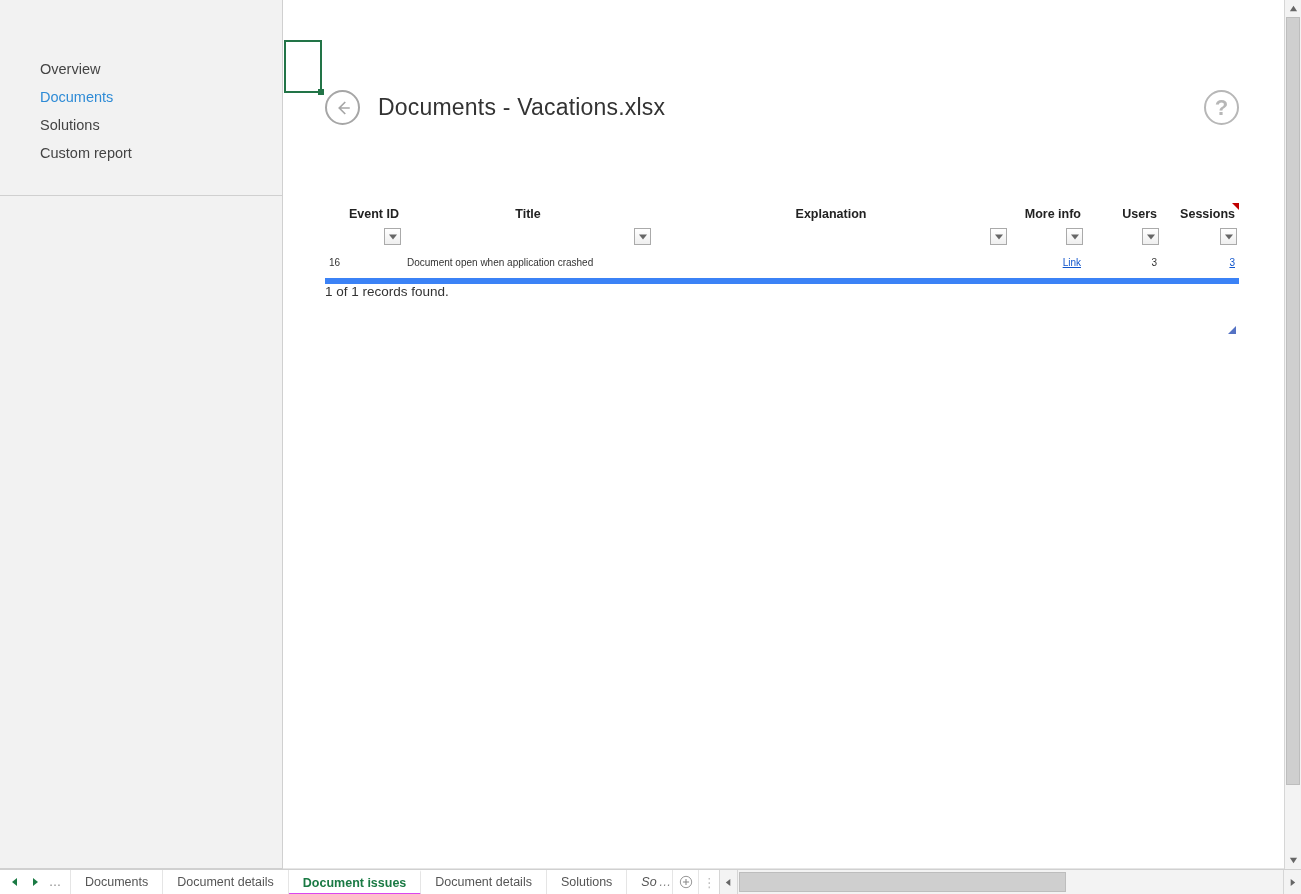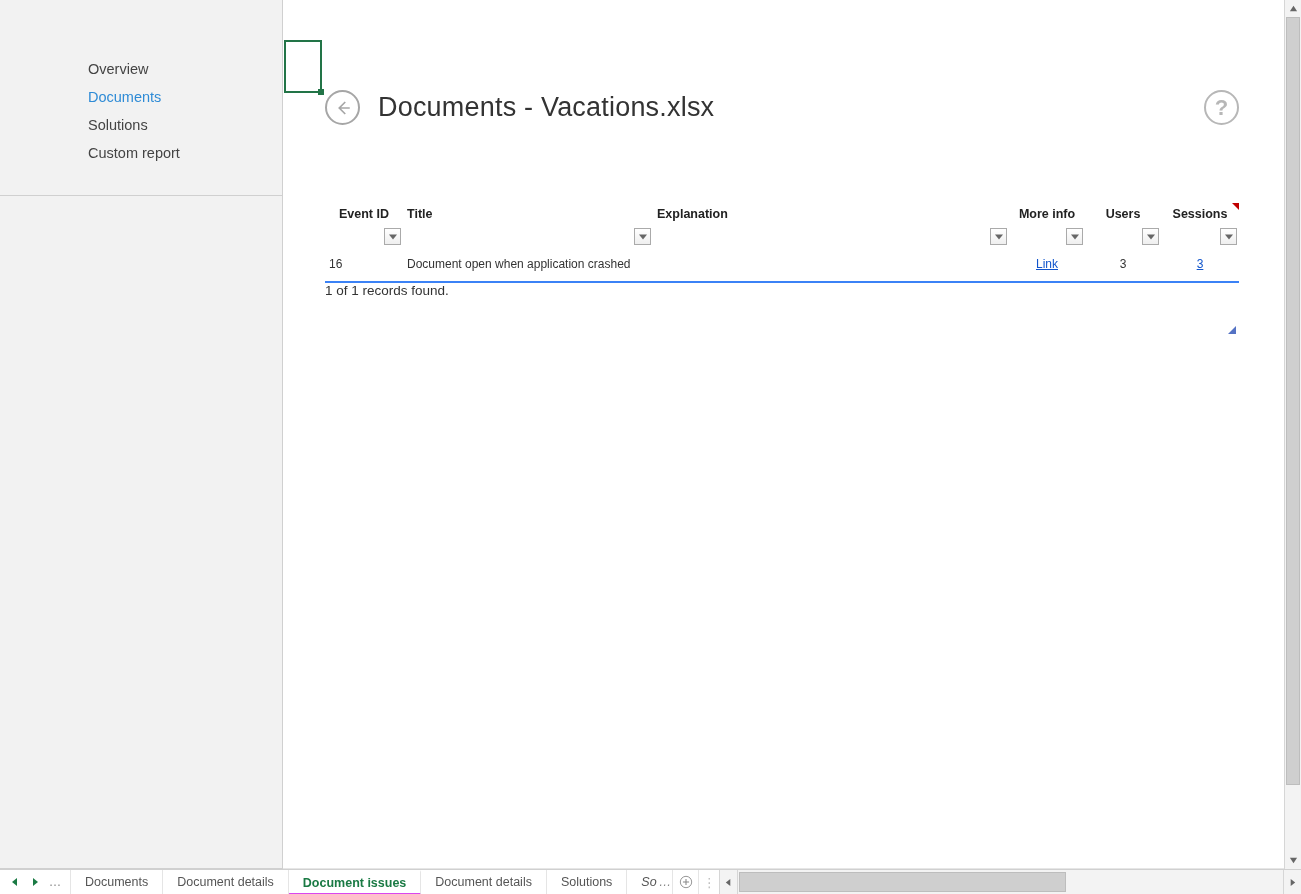--- a/index.html
+++ b/index.html
@@ -27,21 +27,20 @@
     .sidebar {
       background: #f2f2f2;
       border-right: 1px solid #d0d0d0;
       border-bottom: 1px solid #d0d0d0;
       padding-top: 55px;
       position: relative;
     }
     .sidebar-inner {
       border-bottom: 1px solid #d0d0d0;
       padding-bottom: 28px;
-      padding-left: 48px;
     }
     .sidebar-item {
       padding: 6px 0 6px 40px;
       font-size: 14.5px;
       font-weight: 400;
       color: #444;
       cursor: pointer;
     }
     .sidebar-item.active { color: #2e8bd6; }
 
@@ -77,21 +76,21 @@
       border: 2px solid #a6a6a6;
       border-radius: 50%;
       display: flex; align-items: center; justify-content: center;
       cursor: pointer;
       color: #a6a6a6;
       margin-right: 18px;
       flex: none;
     }
     .back-btn svg { width: 18px; height: 18px; }
     .page-title {
-      font-size: 27px;
+      font-size: 23px;
       font-weight: 300;
       color: #333;
       letter-spacing: 0.2px;
     }
     .help-btn {
       margin-left: auto;
       width: 35px; height: 35px;
       border: 2px solid #b7b7b7;
       border-radius: 50%;
       display: flex; align-items: center; justify-content: center;
@@ -104,45 +103,45 @@
 
     
     .grid {
       margin-top: 78px;
     }
     .grid table { width: 100%; border-collapse: collapse; table-layout: fixed; }
     .grid th {
       font-size: 12.5px;
       font-weight: 600;
       color: #222;
-      text-align: center;
+      text-align: right;
       padding: 4px 4px 26px 4px;
       position: relative;
       vertical-align: top;
     }
-    .grid th.center { text-align: left; }
-    .grid th.right  { text-align: center; }
+    .grid th.center { text-align: center; }
+    .grid th.right  { text-align: right; }
     .filter-btn {
       position: absolute;
       bottom: 2px; right: 2px;
       width: 17px; height: 17px;
       border: 1px solid #aaa;
       background: linear-gradient(#fff,#efefef);
       display: flex; align-items: center; justify-content: center;
       cursor: pointer;
     }
     .filter-btn svg { width: 8px; height: 6px; }
 
     .grid tbody td {
-      font-size: 12px;
+      font-size: 10px;
       padding: 10px 4px;
-      border-bottom: 2px solid #3b82f6;
+      border-bottom: 6px solid #3b82f6;
       vertical-align: top;
     }
-    .grid tbody td.center { text-align: center; }
+    .grid tbody td.center { text-align: right; }
     .link { color: #1155cc; text-decoration: underline; cursor: pointer; }
 
     .record-count {
       font-size: 13.5px;
       color: #333;
     }
 
     .resize-mark {
       position: absolute;
       right: 48px;

